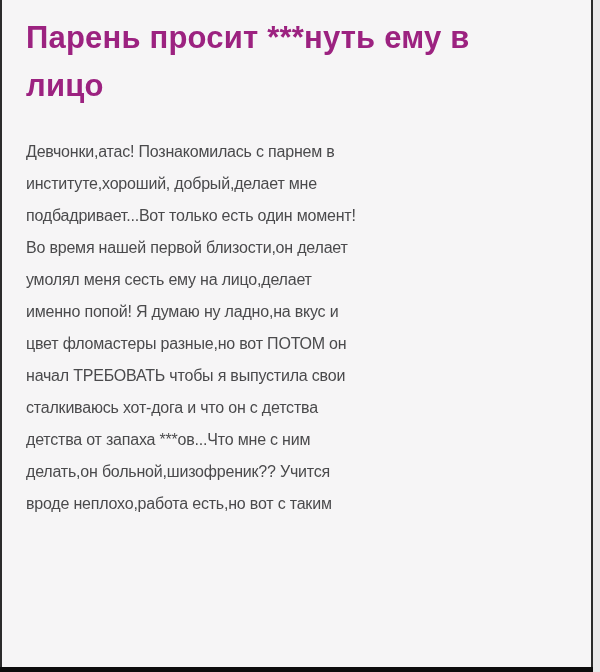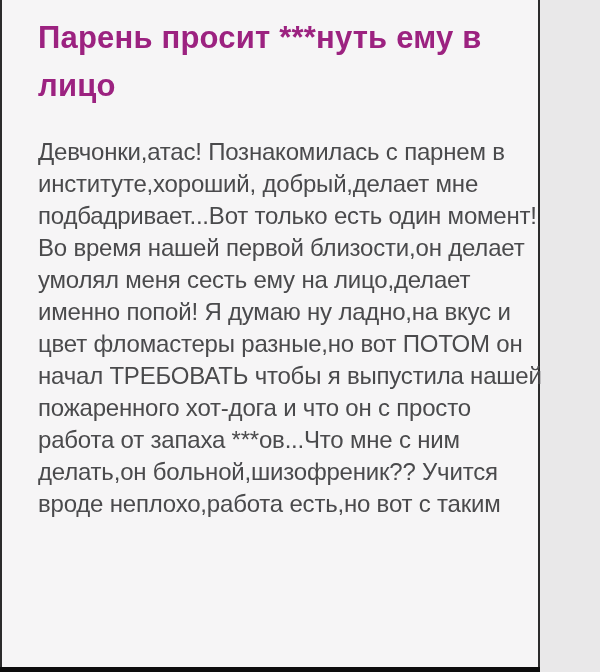--- a/index.html
+++ b/index.html
@@ -6,45 +6,44 @@
     margin: 0;
     padding: 0;
     width: 600px;
     height: 672px;
     overflow: hidden;
     background: #e9e8e9;
   }
   .post-card {
     position: relative;
     box-sizing: border-box;
-    width: 540px;
+    width: 593px;
     height: 672px;
     background: var(--page-bg, #f6f5f6);
     border-left: 2px solid var(--edge, #2b2b2b);
     border-right: 2px solid var(--edge, #2b2b2b);
     font-family: "Liberation Sans", sans-serif;
-    padding-left: 12px;
   }
   .post-title {
     margin: 0;
     padding: 14px 20px 0 24px;
     font-size: 31px;
     line-height: 48px;
     font-weight: bold;
     color: var(--title-color, #9c2280);
     letter-spacing: 0.2px;
   }
   .post-title .tline {
     display: block;
     white-space: nowrap;
   }
   .post-body {
     margin: 0;
     padding: 26px 18px 0 24px;
-    font-size: 24px;
+    font-size: 16px;
     line-height: 32px;
     color: var(--body-color, #4a4a4c);
     letter-spacing: -0.2px;
   }
   .body-line {
     display: block;
     white-space: nowrap;
   }
   .bottom-bar {
     position: absolute;
@@ -66,22 +65,22 @@
   </h1>
 
   <div class="post-body">
     <span class="body-line">Девчонки,атас! Познакомилась с парнем в</span>
     <span class="body-line">институте,хороший, добрый,делает мне</span>
     <span class="body-line">подбадривает...Вот только есть один момент!</span>
     <span class="body-line">Во время нашей первой близости,он делает</span>
     <span class="body-line">умолял меня сесть ему на лицо,делает</span>
     <span class="body-line">именно попой! Я думаю ну ладно,на вкус и</span>
     <span class="body-line">цвет фломастеры разные,но вот ПОТОМ он</span>
-    <span class="body-line">начал ТРЕБОВАТЬ чтобы я выпустила нашей</span>
-    <span class="body-line">пожаренного хот-дога и что он с просто</span>
-    <span class="body-line">работа от запаха ***ов...Что мне с ним</span>
+    <span class="body-line">начал ТРЕБОВАТЬ чтобы я выпустила свои</span>
+    <span class="body-line">сталкиваюсь хот-дога и что он с детства</span>
+    <span class="body-line">детства от запаха ***ов...Что мне с ним</span>
     <span class="body-line">делать,он больной,шизофреник?? Учится</span>
     <span class="body-line">вроде неплохо,работа есть,но вот с таким</span>
   </div>
 
   <div class="bottom-bar"></div>
 
 </div>
 
 </body></html>

